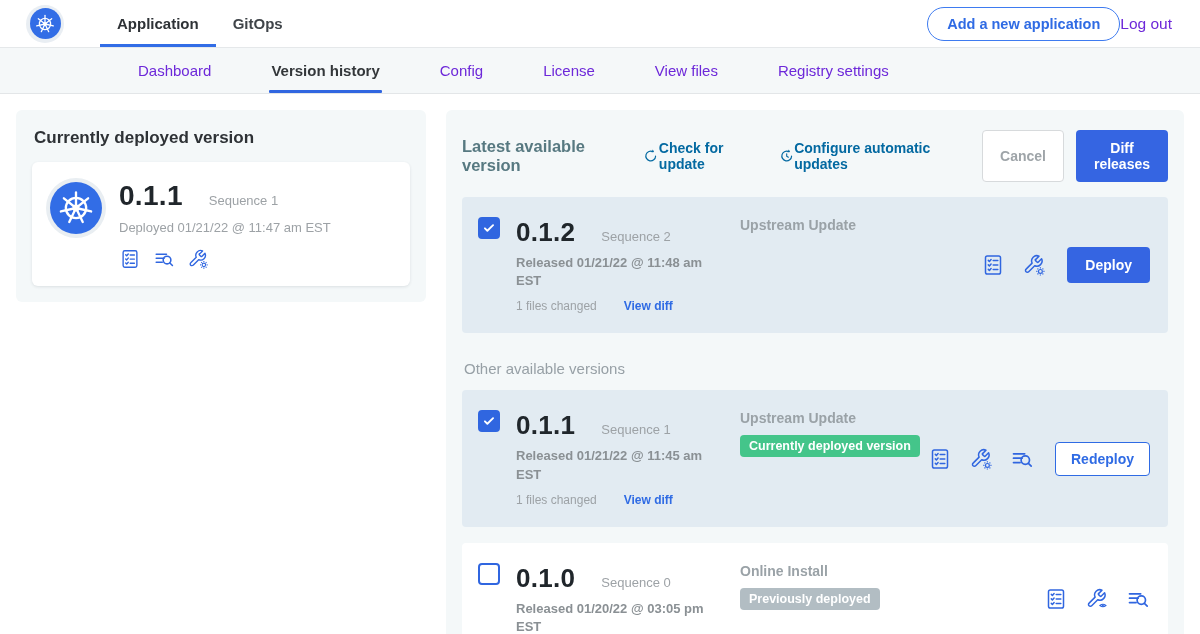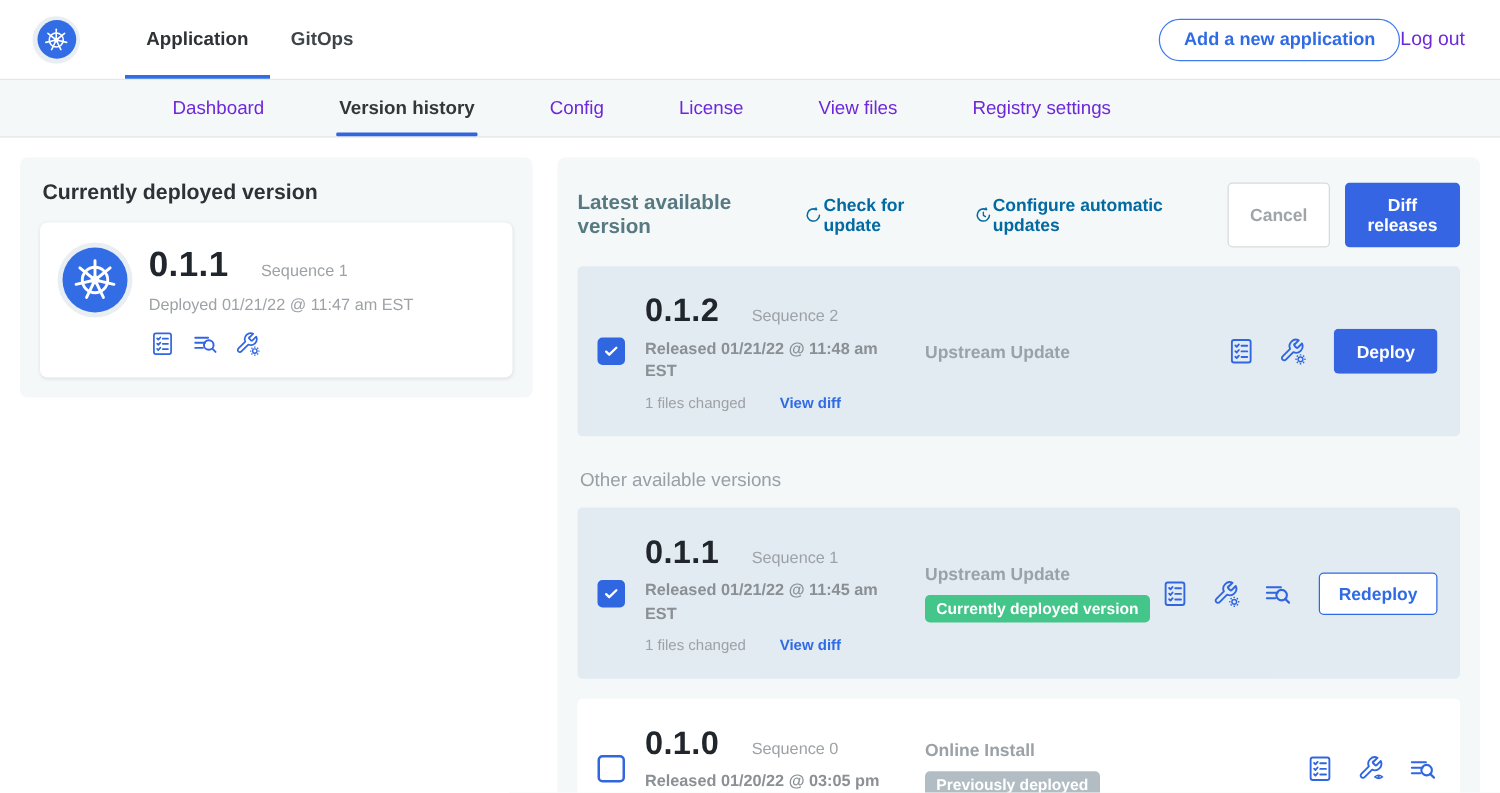--- a/index.html
+++ b/index.html
@@ -6,21 +6,21 @@
   html,body { margin:0; padding:0; }
   body {
     width:1200px; height:634px; overflow:hidden; background:#fff;
     font-family:"Liberation Sans","DejaVu Sans",sans-serif; color:#323232;
     position:relative;
   }
   svg { display:block; }
   .icon-blue { color:#3066E0; }
 
   
-  .topbar{ height:64px; display:flex; align-items:center; background:#fff;
+  .topbar{ height:48px; display:flex; align-items:center; background:#fff;
     border-bottom:1px solid #E5E8EA; padding-left:26px; }
   .logo-ring{ width:38px; height:38px; border-radius:50%; background:#E9EEF3;
     display:flex; align-items:center; justify-content:center; flex:none; }
   .logo-circle{ width:31px; height:31px; border-radius:50%; background:#326DE6;
     display:flex; align-items:center; justify-content:center; }
   .top-tabs{ display:flex; height:100%; margin-left:36px; }
   .top-tab{ position:relative; display:flex; align-items:center; padding:0 17px;
     font-size:15px; font-weight:700; color:#3F4449; cursor:pointer; }
   .top-tab.active{ color:#2E3236; }
   .top-tab.active::after{ content:""; position:absolute; left:0; right:0; bottom:0;
@@ -65,21 +65,21 @@
     font-weight:700; cursor:pointer; }
   .link-btn svg{ width:18px; height:18px; }
   .head-actions{ margin-left:auto; display:flex; gap:12px; }
 
   .btn{ font-size:14px; font-weight:700; border-radius:4px; padding:9px 17px;
     border:1px solid transparent; cursor:pointer; font-family:inherit; }
   .btn-primary{ background:#3565E2; color:#fff; }
   .btn-outline-blue{ background:#fff; color:#2F6BE4; border:1.5px solid #2F6BE4; padding:8px 15px; }
   .btn-cancel{ background:#fff; color:#9EA4A8; border:1px solid #D7DADC; }
 
-  .vrow{ display:flex; align-items:center; background:#fff; border-radius:4px;
+  .vrow{ display:flex; background:#fff; border-radius:4px;
     padding:20px 16px; }
   .vrow.selected{ background:#E2EBF2; }
   .other-label{ margin:27px 2px 13px; font-size:15px; color:#97A0A6; }
   .vrow + .vrow{ margin-top:16px; }
 
   .checkbox{ width:22px; height:22px; border-radius:4px; border:2px solid #3066E0;
     background:#fff; flex:none; display:flex; align-items:center; justify-content:center;
     cursor:pointer; }
   .checkbox.checked{ background:#3066E0; }
   .checkbox svg{ width:14px; height:14px; display:none; }

